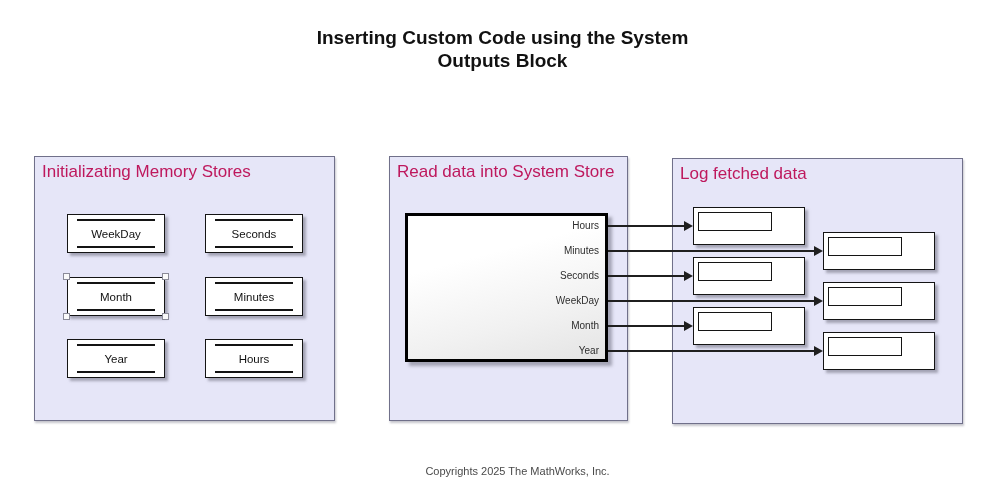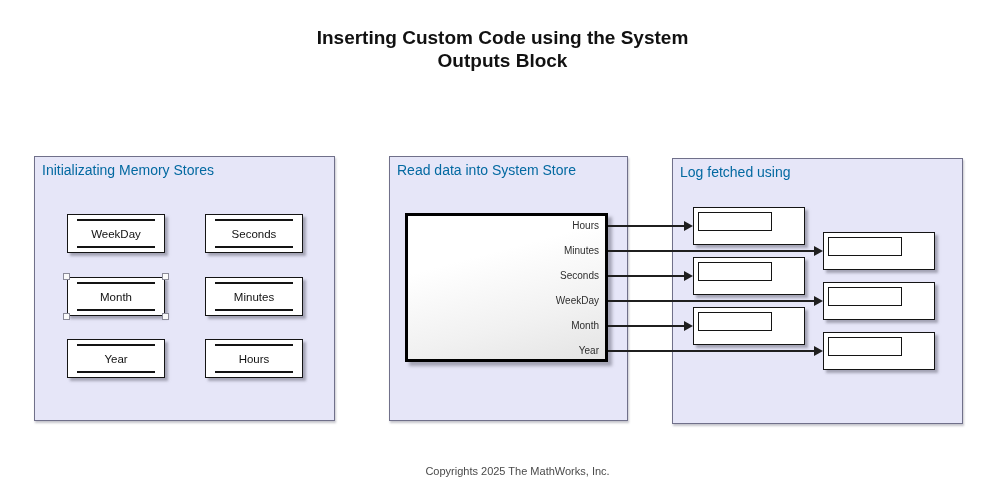--- a/index.html
+++ b/index.html
@@ -11,21 +11,21 @@
   .model-title{
     position:absolute;top:26px;left:8px;width:100%;text-align:center;
     font-size:19px;font-weight:bold;color:#111;line-height:23px;letter-spacing:0;
   }
   
   .area{
     position:absolute;background:#e6e6f8;border:1px solid #70708a;
     box-shadow:1px 2px 2px rgba(90,90,110,0.35);
   }
   .area-label{
-    position:absolute;top:5px;left:7px;font-size:14px;color:#0369a1;white-space:nowrap;
+    position:absolute;top:5px;left:7px;font-size:17px;color:#be185d;white-space:nowrap;
   }
   
   .ds-block{
     position:absolute;width:98px;height:39px;background:#ffffff;
     border:1.6px solid #141414;box-shadow:3px 3px 2.5px rgba(110,110,125,0.55);
     display:flex;align-items:center;justify-content:center;
     font-size:11.5px;color:#111;box-sizing:border-box;
   }
   .ds-block::before,.ds-block::after{
     content:"";position:absolute;left:9px;right:9px;height:1.6px;background:#141414;
@@ -120,21 +120,21 @@
   <div class="subsystem">
     <span class="port-label" style="top:3px;">Hours</span>
     <span class="port-label" style="top:28px;">Minutes</span>
     <span class="port-label" style="top:53px;">Seconds</span>
     <span class="port-label" style="top:78px;">WeekDay</span>
     <span class="port-label" style="top:103px;">Month</span>
     <span class="port-label" style="top:128px;">Year</span>
   </div>
 
   <div class="area" style="left:672px;top:158px;width:289px;height:264px;">
-    <span class="area-label">Log fetched using</span>
+    <span class="area-label">Log fetched data</span>
   </div>
 
   <div class="wire" style="left:608px;top:225px;width:77px;"></div>
   <div class="arrow" style="left:684px;top:221px;"></div>
 
   <div class="wire" style="left:608px;top:250px;width:207px;"></div>
   <div class="arrow" style="left:814px;top:246px;"></div>
 
   <div class="wire" style="left:608px;top:275px;width:77px;"></div>
   <div class="arrow" style="left:684px;top:271px;"></div>

